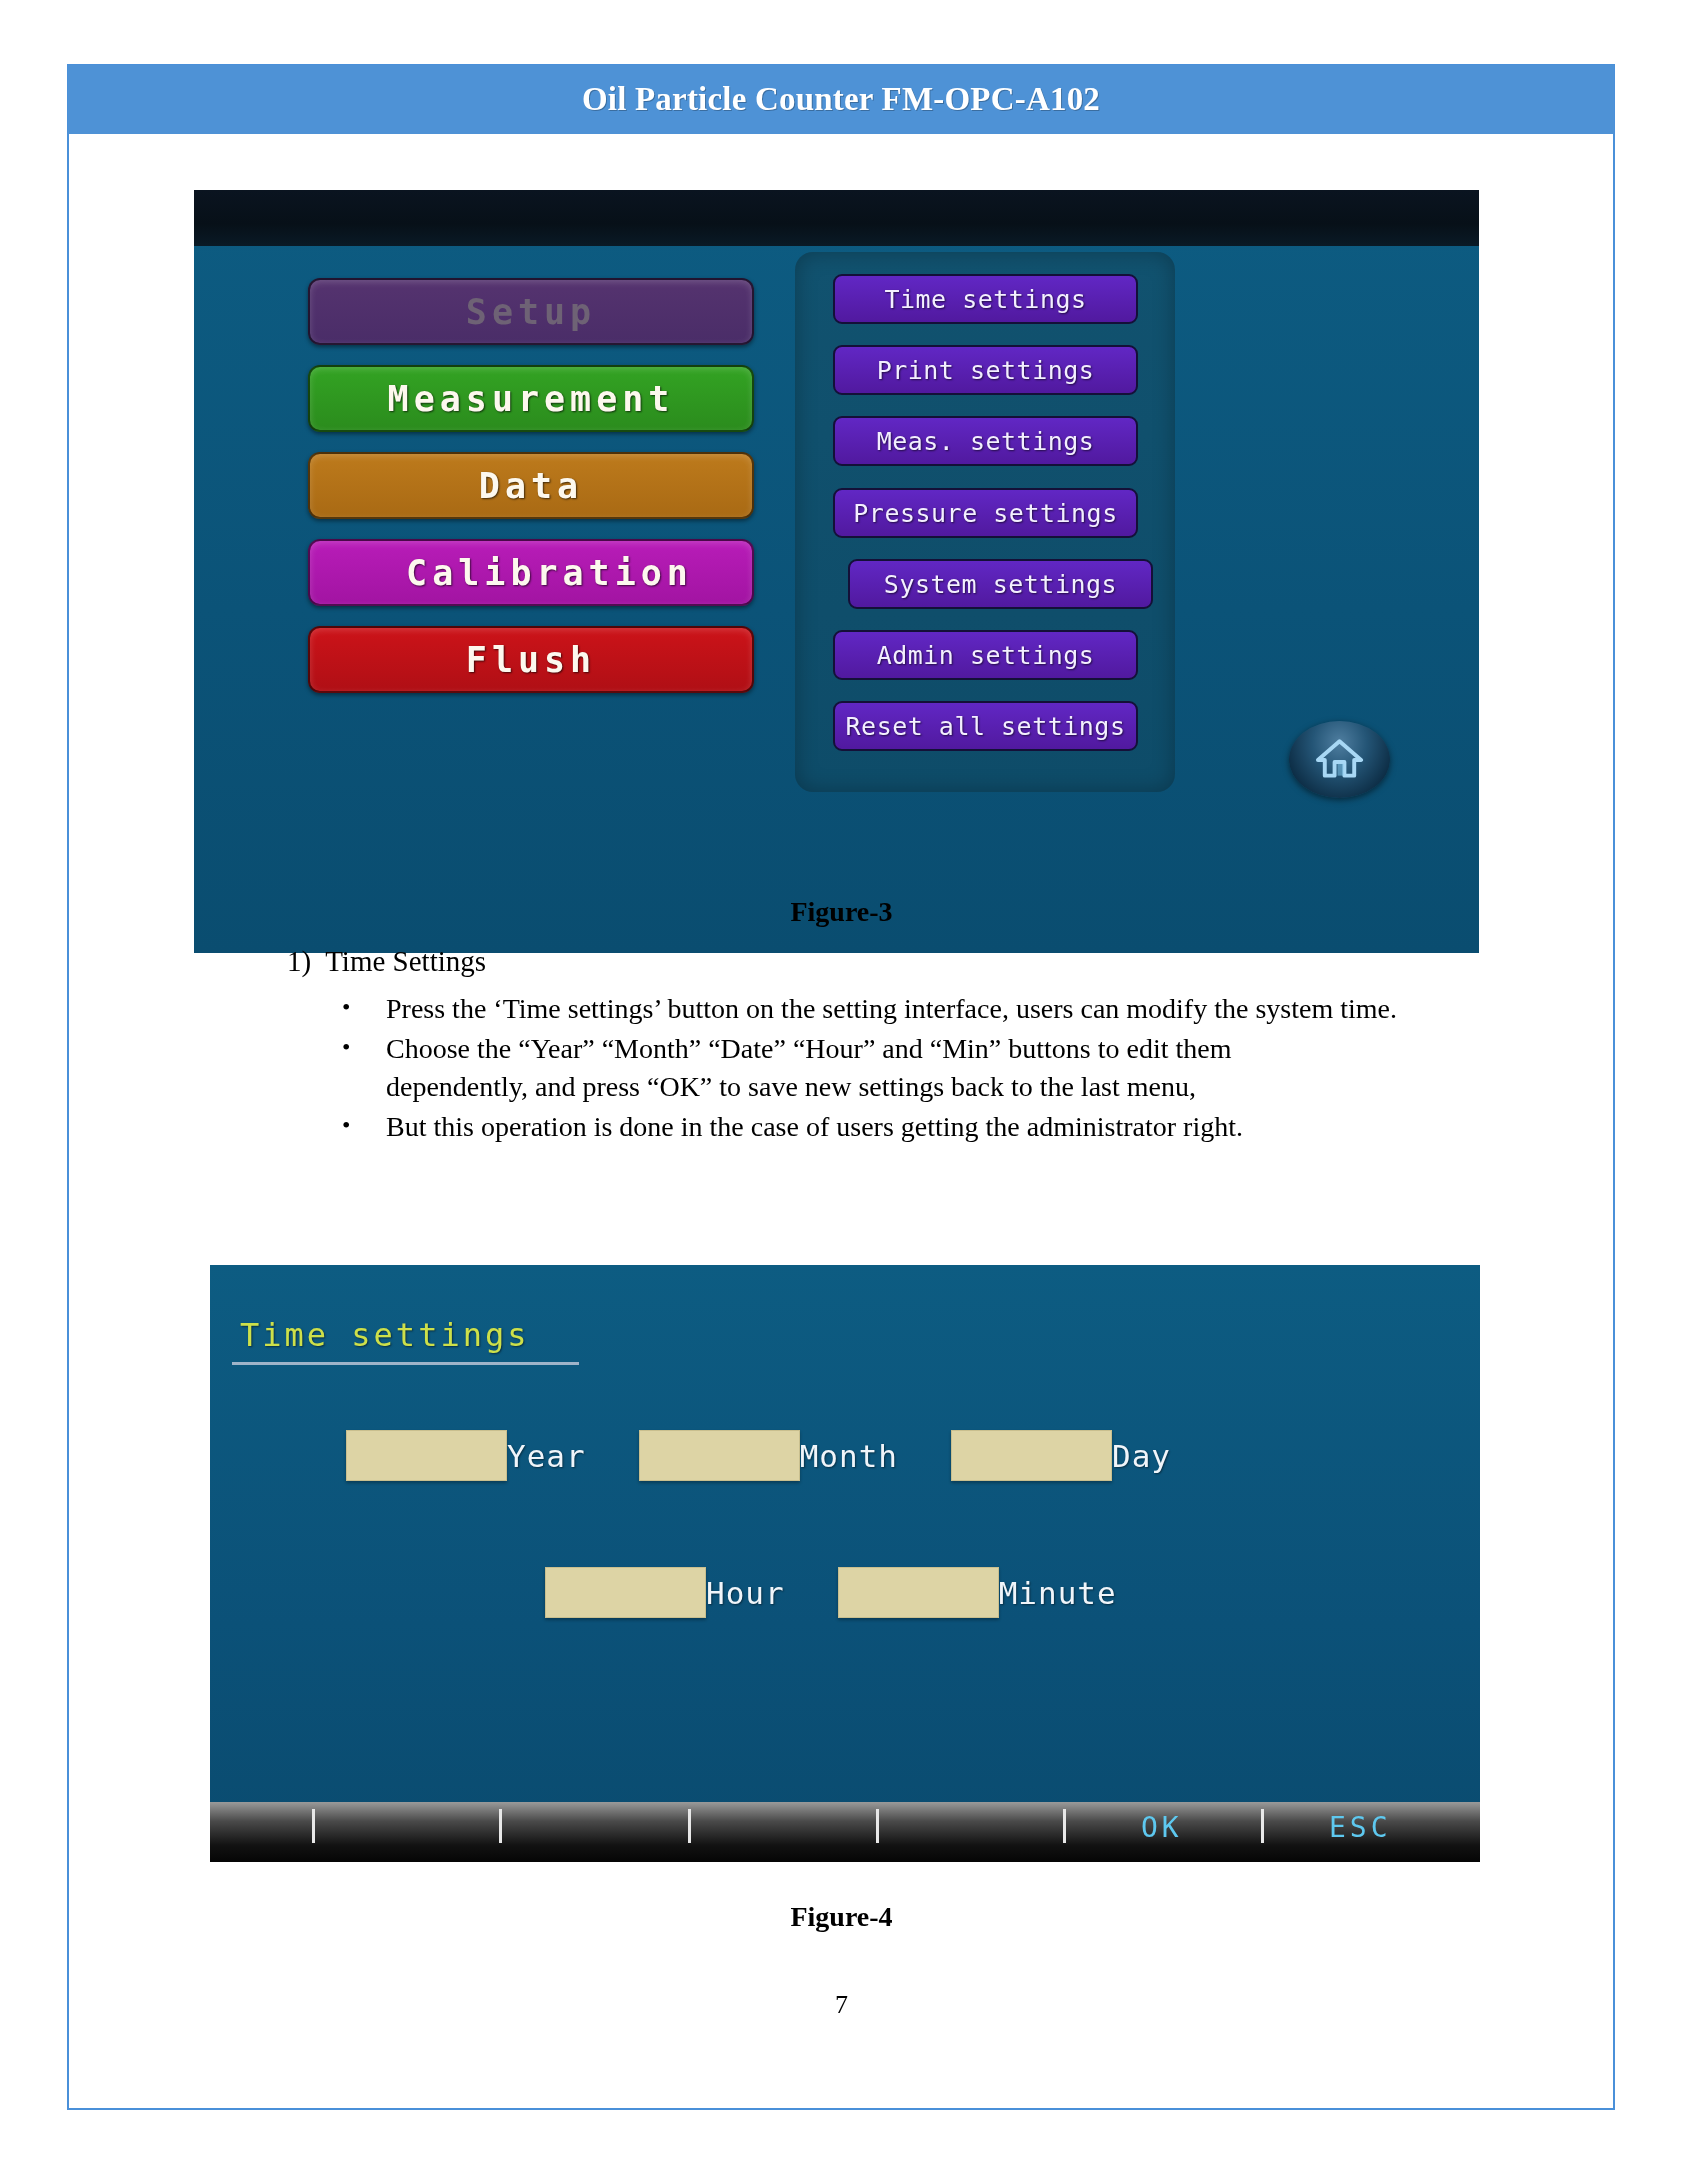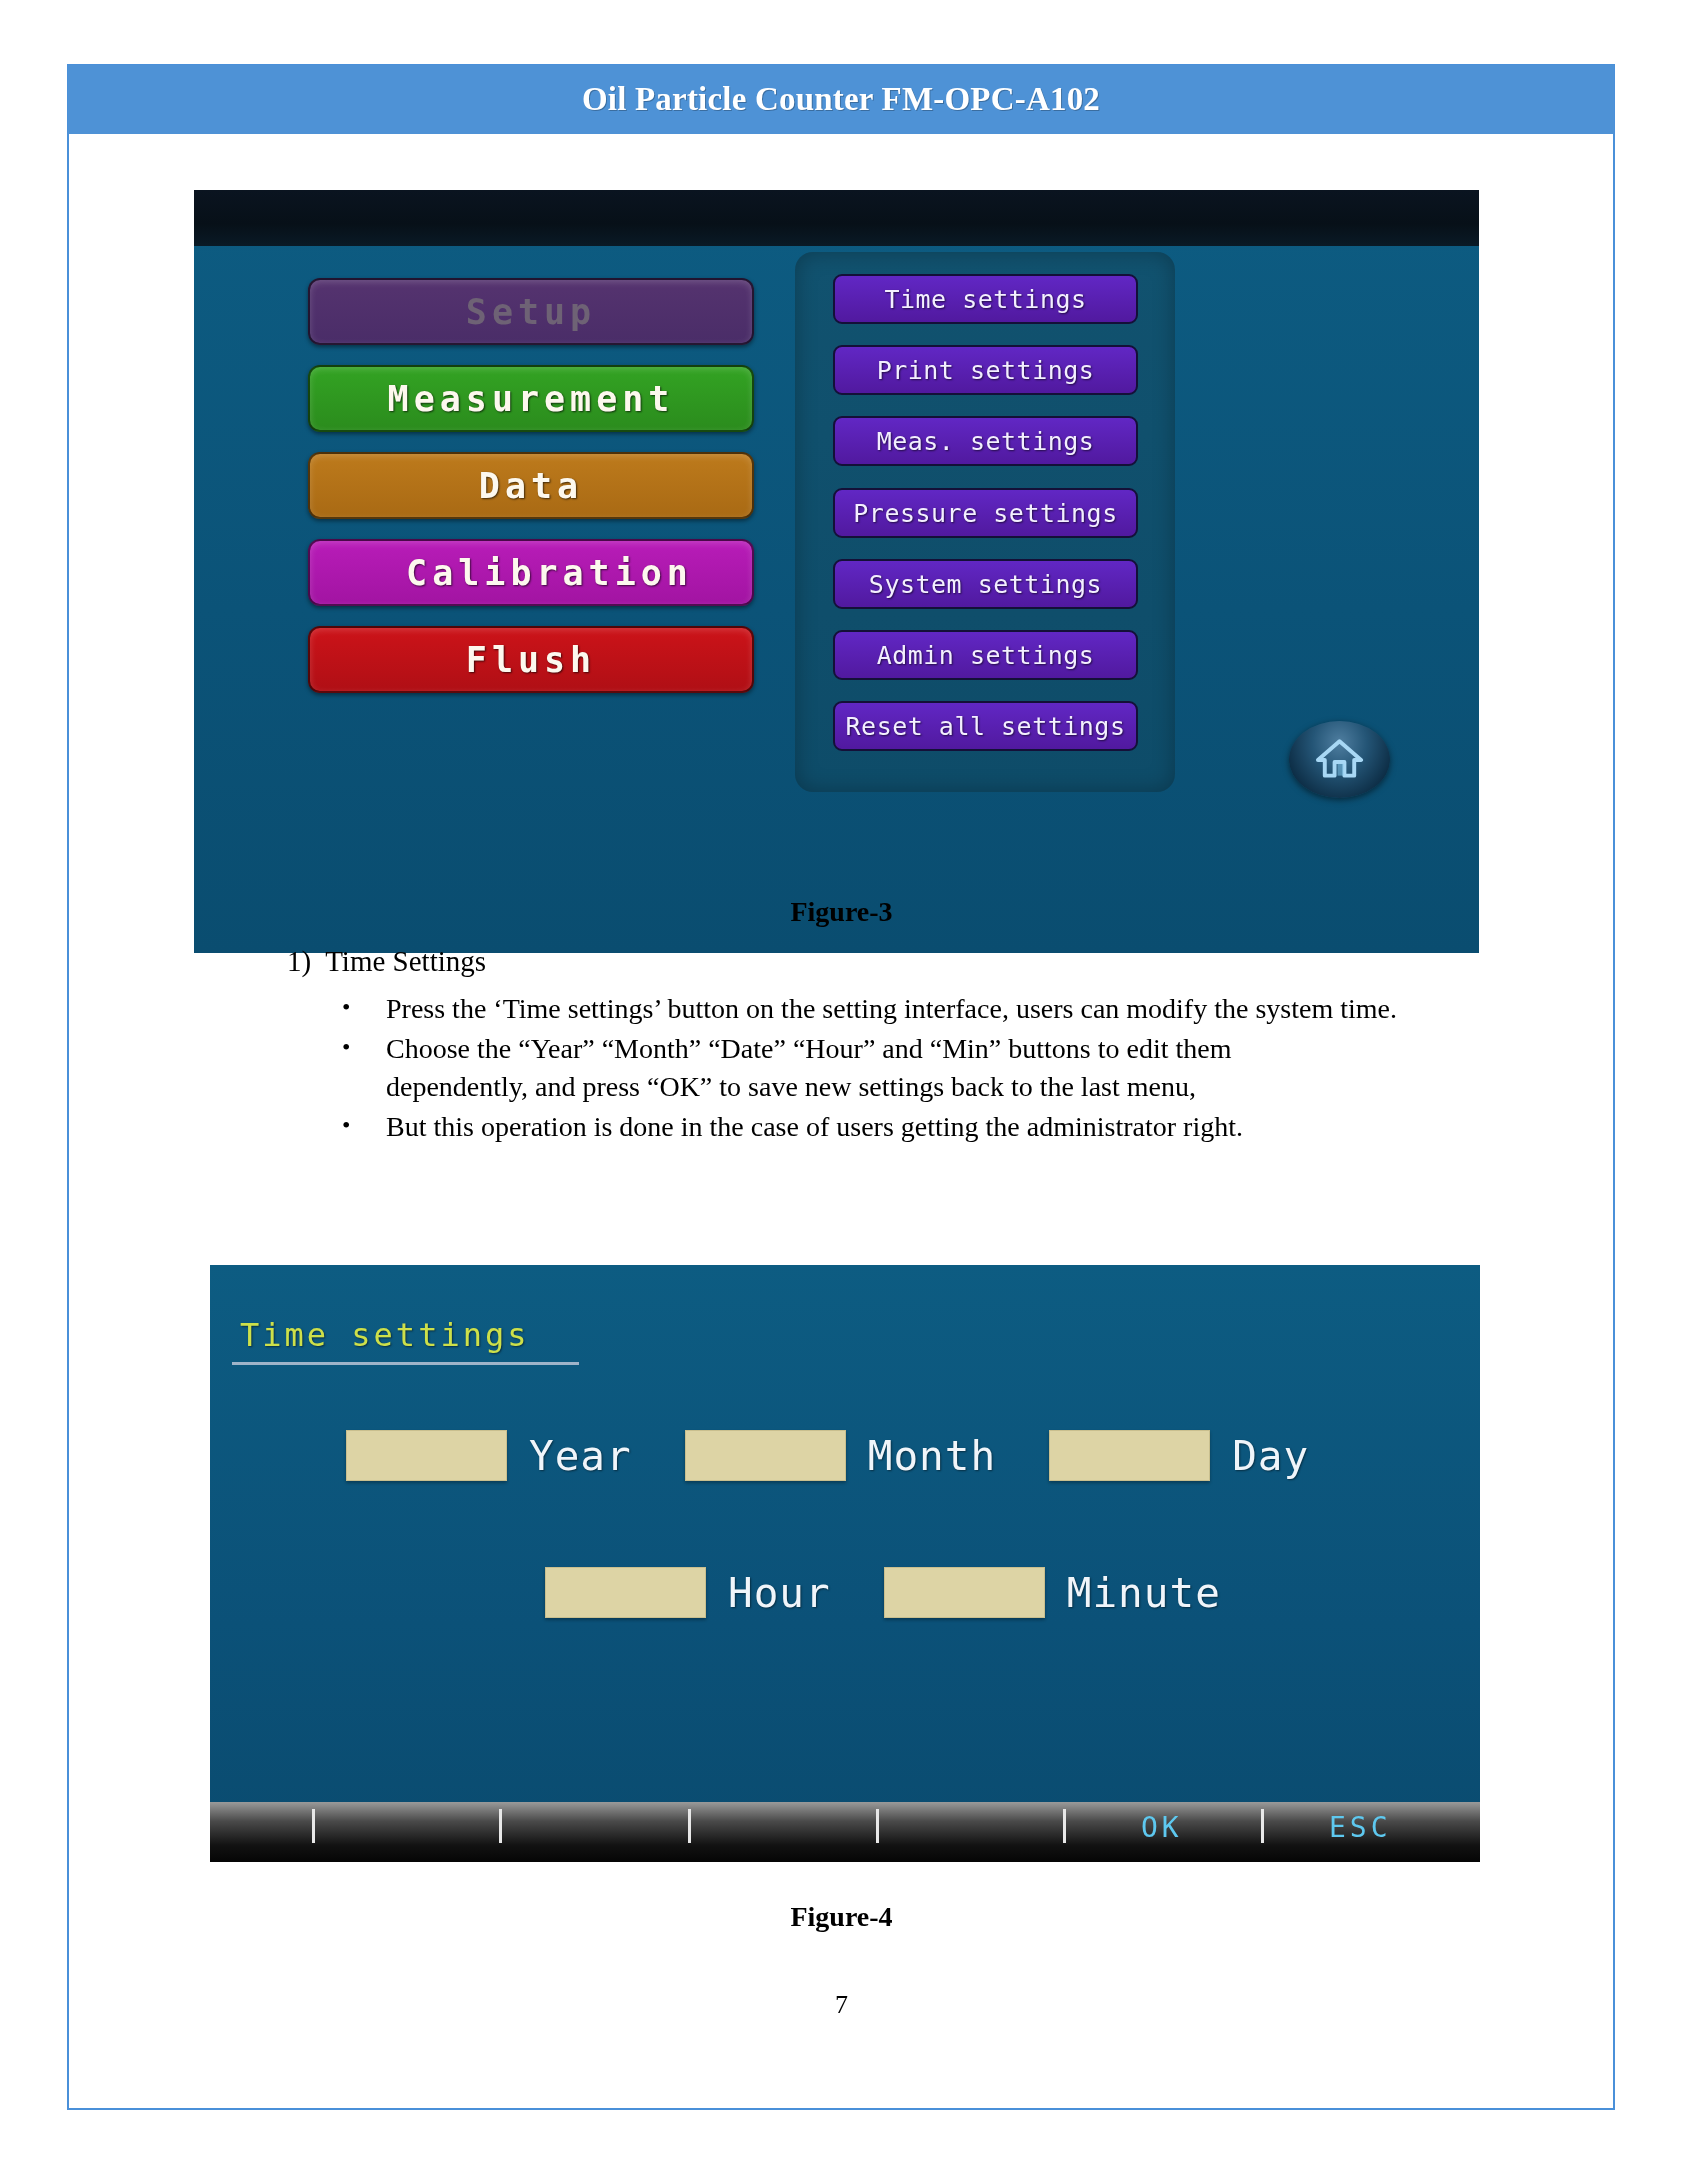--- a/index.html
+++ b/index.html
@@ -230,23 +230,22 @@
   .field-box {
     width: 161px;
     height: 51px;
     background: #ddd4a5;
     border: 1px solid #c9bf8e;
     box-shadow: 0 2px 3px rgba(0,0,0,0.3);
     box-sizing: border-box;
   }
   .field-label {
     font-family: "DejaVu Sans Mono", monospace;
-    font-size: 41px;
+    font-size: 31px;
     color: #f0f5fa;
-    margin-left: 22px;
     margin-right: 53px;
     letter-spacing: 1px;
     text-shadow: 1px 1px 2px rgba(0,0,0,0.45);
     white-space: nowrap;
   }
   .field-label.last { margin-right: 0; }
 
   .fig4-bottombar {
     position: absolute;
     left: 0;
@@ -318,21 +317,21 @@
       </div>
       <div class="setting-btn" style="top:93px;">
         <span>Print settings</span>
       </div>
       <div class="setting-btn" style="top:164px;">
         <span>Meas. settings</span>
       </div>
       <div class="setting-btn" style="top:236px;">
         <span>Pressure settings</span>
       </div>
-      <div class="setting-btn" style="top:307px;">
+      <div class="setting-btn" style="top:307px;margin-left:15px;">
         <span>System settings</span>
       </div>
       <div class="setting-btn" style="top:378px;">
         <span>Admin settings</span>
       </div>
       <div class="setting-btn" style="top:449px;">
         <span>Reset all settings</span>
       </div>
     </div>
 

